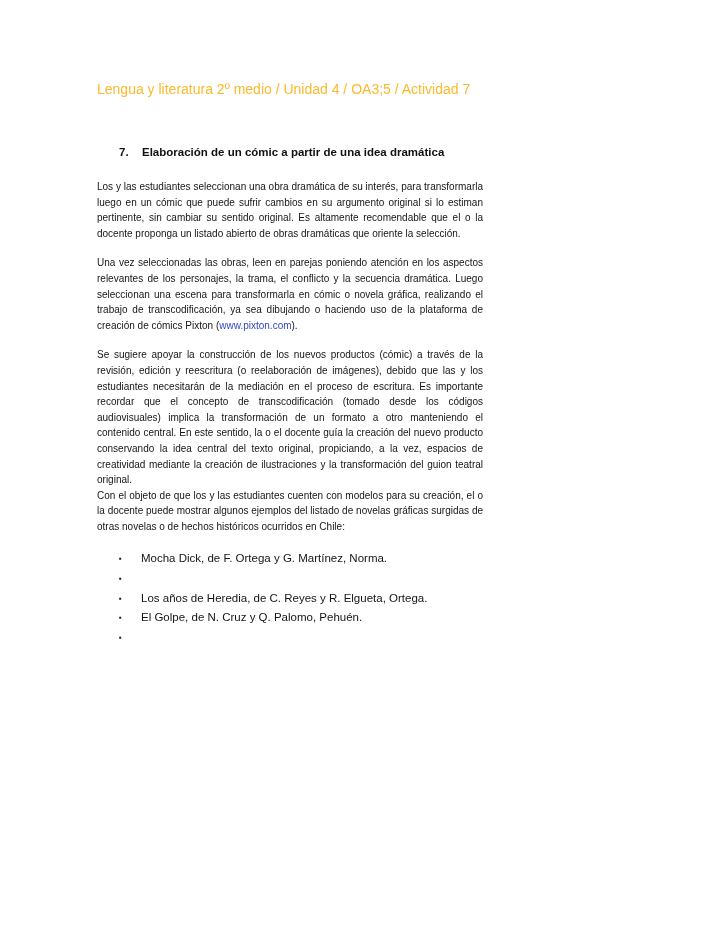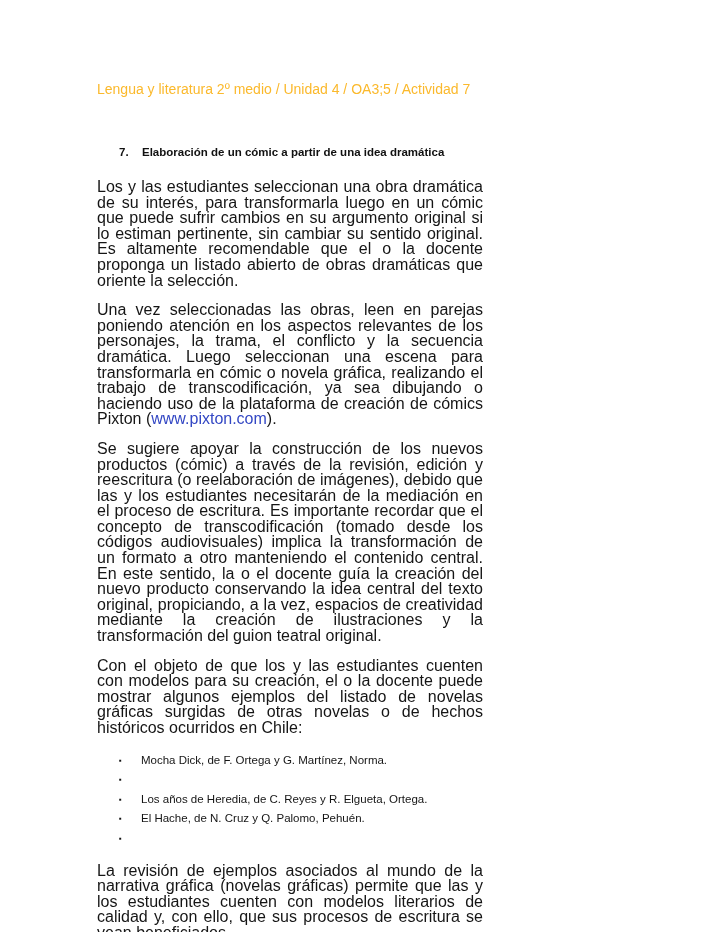--- a/index.html
+++ b/index.html
@@ -36,27 +36,27 @@
     line-height: 15px;
     padding-left: 22px;
     margin: 0 0 19px 0;
     color: #111111;
   }
   .activity-heading .num {
     width: 23px;
     flex-shrink: 0;
   }
   .body-par {
-    font-size: 16px;
+    font-size: 10px;
     line-height: 15.6px;
     text-align: justify;
     margin: 0 0 14px 0;
     color: #151515;
   }
-  .body-par.p3 { margin-bottom: 14px; }
+  .body-par.p3 { margin-bottom: 0; }
   a.doc-link {
     color: #3347c4;
     cursor: pointer;
   }
   .book-list {
     list-style: none;
     margin: 17px 0 16px 0;
     padding: 0 0 0 22px;
   }
   .book-list li {
@@ -103,22 +103,21 @@
     </li>
     <li>
       <span class="bullet">▪</span>
     </li>
     <li>
       <span class="bullet">▪</span>
       <span class="item-text"><span class="book-title">Los años de Heredia</span><span>, de C. Reyes y R. Elgueta, Ortega.</span></span>
     </li>
     <li>
       <span class="bullet">▪</span>
-      <span class="item-text"><span class="book-title">El Hache</span><span>, de N. Cruz y Q. Palomo, Pehuén.</span></span>
+      <span class="item-text"><span class="book-title">El Golpe</span><span>, de N. Cruz y Q. Palomo, Pehuén.</span></span>
     </li>
     <li>
       <span class="bullet">▪</span>
     </li>
   </ul>
 
-  <p class="body-par">La revisión de ejemplos asociados al mundo de la narrativa gráfica (novelas gráficas) permite que las y los estudiantes cuenten con modelos literarios de calidad y, con ello, que sus procesos de escritura se vean beneficiados.</p>
 
 </div>
 
 </body></html>

